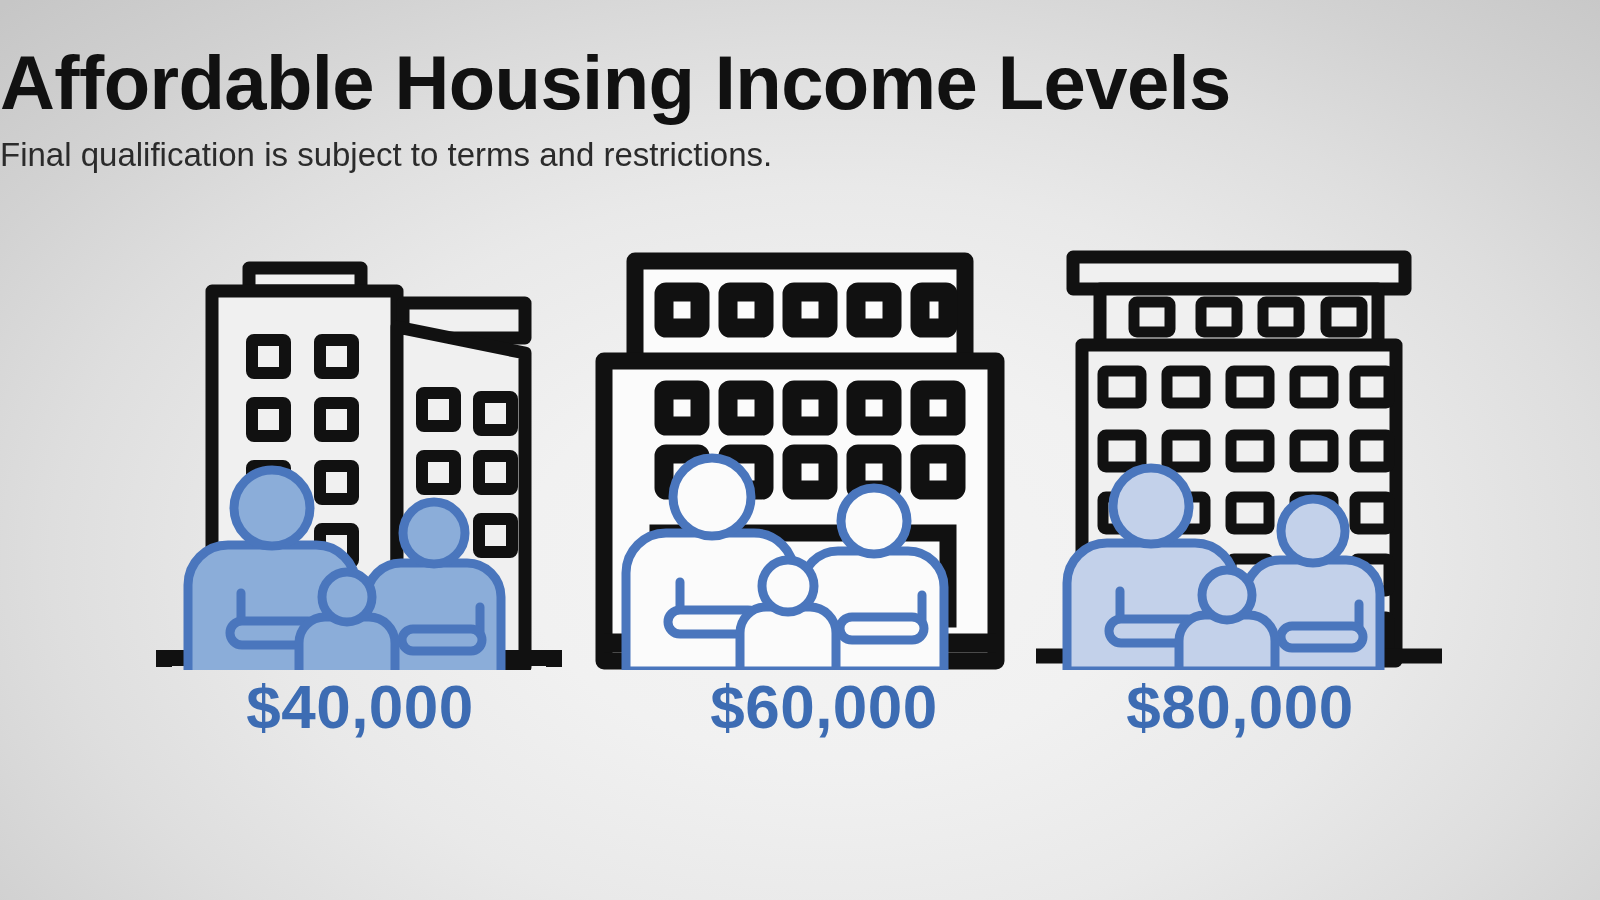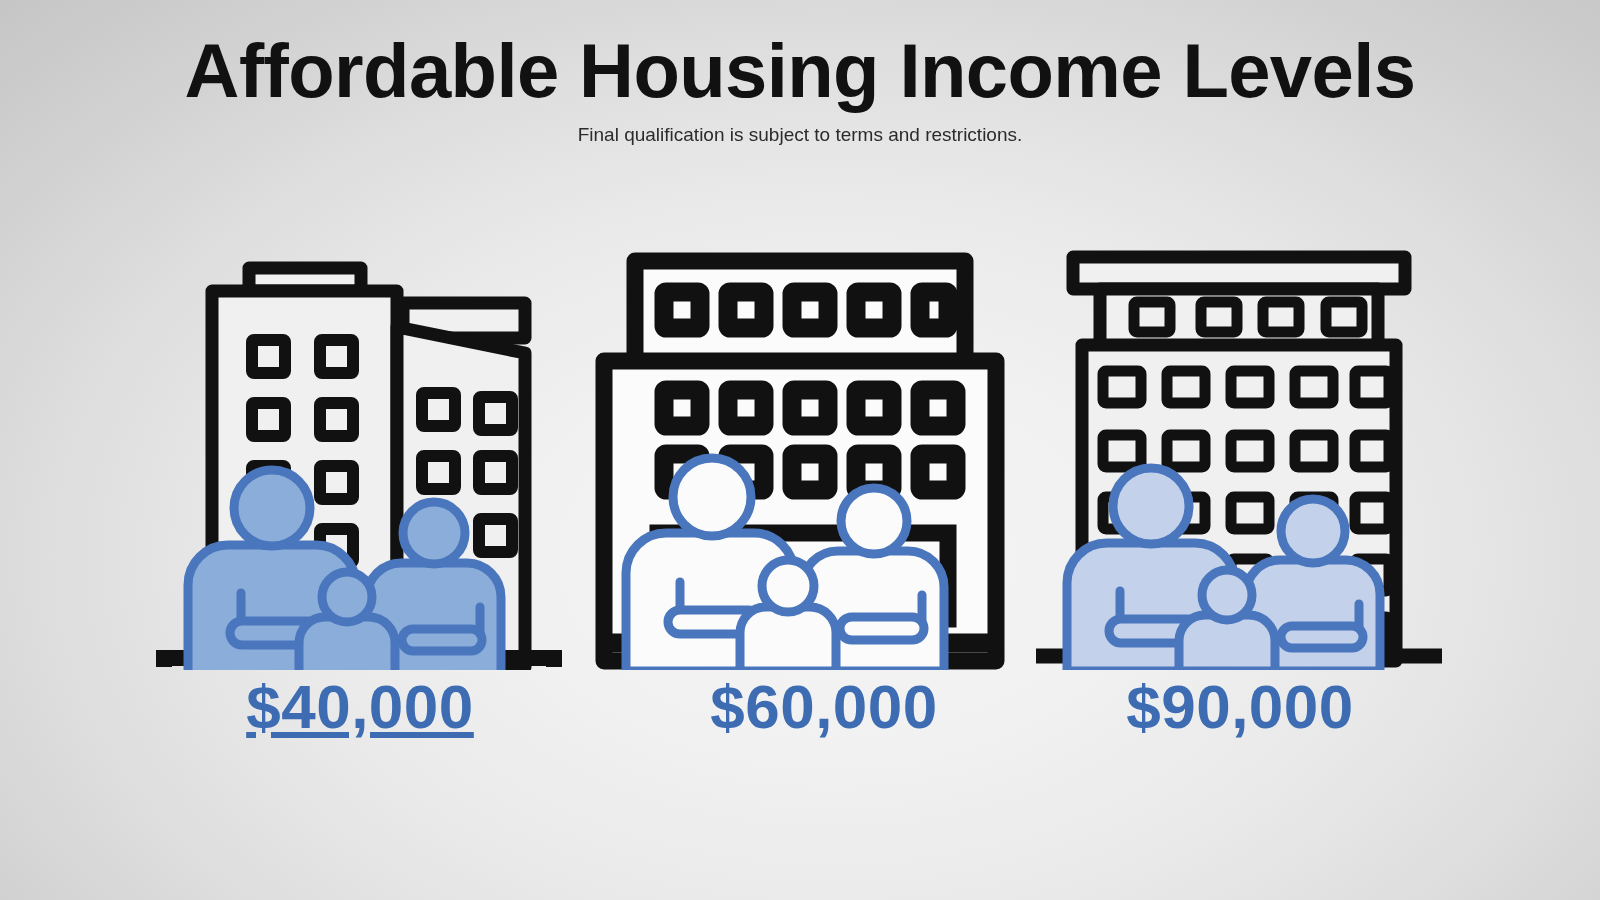--- a/index.html
+++ b/index.html
@@ -20,36 +20,36 @@
         #e9e9e9 48%,
         #dedede 66%,
         #d2d2d2 82%,
         #c6c6c6 100%);
     overflow: hidden;
   }
 
   
   #header {
     position: absolute;
-    left: 0; top: 32px;
+    left: 0; top: 44px;
     width: 1600px;
-    text-align: center;
+    text-align: left;
   }
   #title {
     margin: 0;
     font-size: 76px;
     font-weight: bold;
     letter-spacing: -0.6px;
     color: #111111;
     line-height: 1.02;
     white-space: nowrap;
   }
   #subtitle {
     margin: 14px 0 0 0;
-    font-size: 19px;
+    font-size: 33px;
     font-weight: normal;
     color: #2b2b2b;
     white-space: nowrap;
   }
 
   
   #cards {
     position: absolute;
     left: 0; top: 245px;
     width: 1600px;
@@ -143,21 +143,21 @@
               <rect x="80" y="376" width="90" height="24" rx="12" fill="#8badd9" stroke="#4a76bd" stroke-width="9"></rect>
             </g>
 
             <g>
               <path d="M175 372 h44 a26 26 0 0 1 26 26 v32 h-96 v-32 a26 26 0 0 1 26 -26 Z" fill="#8badd9" stroke="#4a76bd" stroke-width="9" stroke-linejoin="round"></path>
               <circle cx="197" cy="352" r="25" fill="#8badd9" stroke="#4a76bd" stroke-width="9"></circle>
             </g>
           </g>
         </svg>
       </div>
-      <div class="amount" style="color:#3d6cb3;text-decoration:underline;">$40,000</div>
+      <div class="amount" style="color:#3d6cb3;">$40,000</div>
     </div>
 
     <div class="card">
       <div class="card-art">
         <svg viewBox="0 0 420 425" xmlns="http://www.w3.org/2000/svg">
           <g fill="#fbfbfb" stroke="#111111" stroke-width="17" stroke-linejoin="round">
 
             <rect x="45" y="16" width="330" height="108"></rect>
 
             <rect x="14" y="116" width="392" height="300"></rect>
@@ -283,17 +283,17 @@
               <rect x="79" y="374" width="91" height="24" rx="12" fill="#c3d1ea" stroke="#4a76bd" stroke-width="9"></rect>
             </g>
 
             <g>
               <path d="M175 370 h44 a26 26 0 0 1 26 26 v30 h-96 v-30 a26 26 0 0 1 26 -26 Z" fill="#c3d1ea" stroke="#4a76bd" stroke-width="9" stroke-linejoin="round"></path>
               <circle cx="197" cy="350" r="25" fill="#c3d1ea" stroke="#4a76bd" stroke-width="9"></circle>
             </g>
           </g>
         </svg>
       </div>
-      <div class="amount" style="color:#3d6cb3;">$90,000</div>
+      <div class="amount" style="color:#3d6cb3;">$80,000</div>
     </div>
 
   </div>
 </div>
 
 </body></html>

